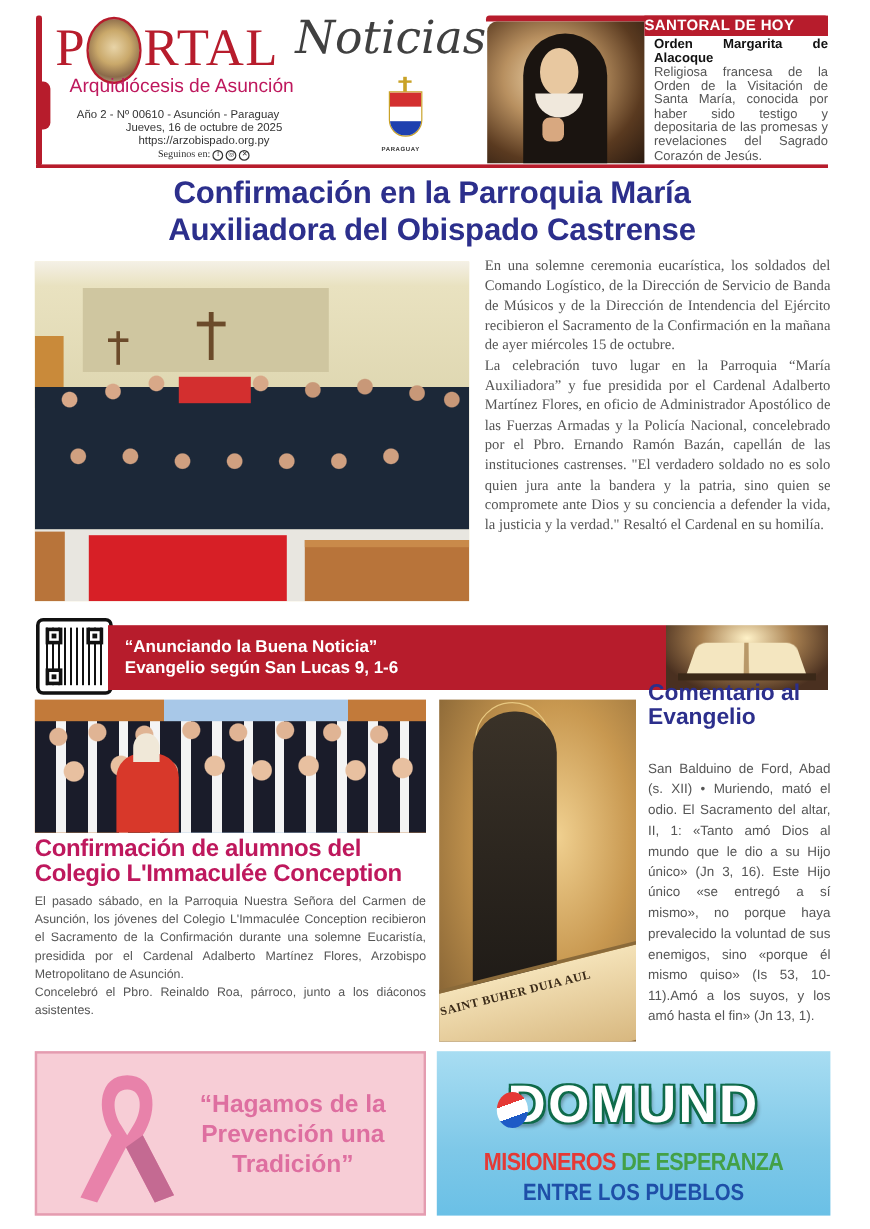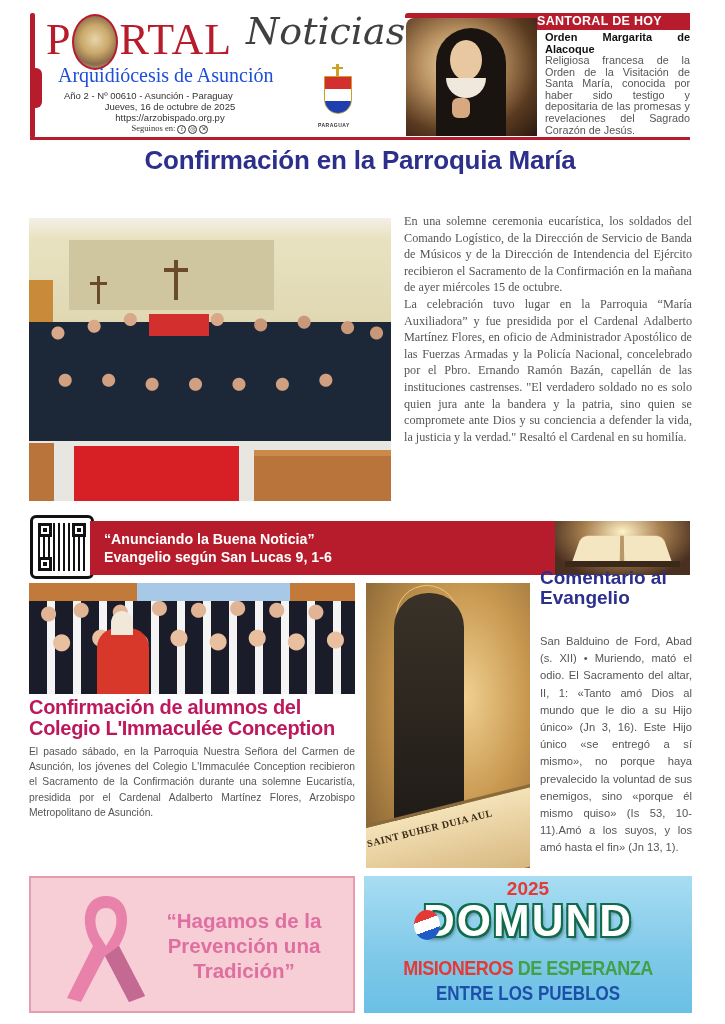--- a/index.html
+++ b/index.html
@@ -7,21 +7,21 @@
   body { position: relative; font-family: "Liberation Sans", sans-serif; color: #444; }
 
   
   .mast-bar { position: absolute; left: 30px; top: 13px; width: 5px; height: 125px; background: #b71c2c; border-radius: 2px; }
   .mast-bar::after { content: ""; position: absolute; left: 0; top: 55px; width: 12px; height: 40px; background: #b71c2c; border-radius: 0 6px 6px 0; }
   .mast-rule { position: absolute; left: 30px; top: 137px; width: 660px; height: 3px; background: #b71c2c; }
 
   .logo-portal { position: absolute; left: 46px; top: 12px; font-family: "Liberation Serif", serif; font-size: 44px; color: #b71c2c; letter-spacing: 1px; line-height: 50px; display: flex; align-items: center; }
   .logo-o { display: inline-block; width: 46px; height: 56px; border-radius: 50%; border: 2px solid #b71c2c; background: radial-gradient(circle at 50% 45%, #e8d4a8 0%, #c9a86a 40%, #8a6a4a 70%, #d8c8b0 100%); margin: 0 1px; position: relative; top: 2px; }
   .logo-noticias { position: absolute; left: 246px; top: 6px; font-family: "DejaVu Serif", serif; font-style: italic; font-size: 38px; color: #404040; line-height: 50px; }
-  .logo-sub { position: absolute; left: 58px; top: 64px; font-size: 20px; color: #1d4ed8; font-family: Liberation Serif, serif; }
+  .logo-sub { position: absolute; left: 58px; top: 64px; font-size: 16px; color: #be185d; }
   .meta { position: absolute; left: 60px; top: 90px; width: 220px; text-align: center; font-family: "Liberation Sans", sans-serif; font-size: 9.5px; color: #333; line-height: 11px; }
   .meta .m1 { text-align: left; padding-left: 4px; }
   .meta .follow { font-family: "Liberation Serif", serif; font-size: 8.5px; }
   .social { display: inline-flex; gap: 2px; vertical-align: middle; }
   .social span { display: inline-block; width: 9px; height: 9px; border: 1px solid #333; border-radius: 50%; font-size: 6px; line-height: 7px; text-align: center; }
 
   .seal { position: absolute; left: 298px; top: 60px; width: 80px; height: 78px; }
   .seal-shield { position: absolute; left: 26px; top: 16px; width: 28px; height: 38px; border: 1.5px solid #c9a227; border-radius: 0 0 14px 14px; overflow: hidden; background: #fff; }
   .seal-shield .r { height: 33%; background: #d32f2f; }
   .seal-shield .w { height: 34%; background: #fff; }
@@ -203,20 +203,21 @@
     <div class="hands"></div>
 </div>
 <div class="sant-hdr">SANTORAL DE HOY</div>
 <div class="sant-name">Orden Margarita de Alacoque</div>
 <div class="sant-desc">Religiosa francesa de la Orden de la Visitación de Santa María, conocida por haber sido testigo y depositaria de las promesas y revelaciones del Sagrado Corazón de Jesús.</div>
 
 <div class="mast-rule"></div>
 
 <div class="headline">
   <div>Confirmación en la Parroquia María</div>
+  <div>Auxiliadora del Obispado Castrense</div>
 </div>
 
 <div class="main-photo">
   <div class="mp-wall"></div>
   <div class="mp-altar"></div>
   <div class="mp-door"></div>
   <div class="mp-cross"></div>
   <div class="mp-cross2"></div>
   <div class="mp-floor"></div>
   <div class="mp-crowd"></div>
@@ -254,35 +255,35 @@
   <div class="halo"></div>
   <div class="robe"></div>
   <div class="scroll">
       <span class="scroll-text">SAINT BUHER   DUIA AUL</span>
     </div>
 </div>
 
 <div class="students-title">Confirmación de alumnos del Colegio L'Immaculée Conception</div>
 <div class="students-text">
   <p>El pasado sábado, en la Parroquia Nuestra Señora del Carmen de Asunción, los jóvenes del Colegio L'Immaculée Conception recibieron el Sacramento de la Confirmación durante una solemne Eucaristía, presidida por el Cardenal Adalberto Martínez Flores, Arzobispo Metropolitano de Asunción.</p>
+  <p>Concelebró el Pbro. Reinaldo Roa, párroco, junto a los diáconos asistentes.</p>
 </div>
 
 <div class="coment-title">Comentario al Evangelio</div>
 <div class="coment-text">San Balduino de Ford, Abad (s. XII) • Muriendo, mató el odio. El Sacramento del altar, II, 1: «Tanto amó Dios al mundo que le dio a su Hijo único» (Jn 3, 16). Este Hijo único «se entregó a sí mismo», no porque haya prevalecido la voluntad de sus enemigos, sino «porque él mismo quiso» (Is 53, 10-11).Amó a los suyos, y los amó hasta el fin» (Jn 13, 1).</div>
 
 <div class="pink">
   <svg class="ribbon" viewBox="0 0 90 118">
     <path d="M45 6 C22 6 18 34 32 56 L6 108 L20 112 L44 66 L68 112 L84 106 L58 56 C72 34 68 6 45 6 Z M45 18 C58 18 58 36 50 48 L45 56 L40 48 C32 36 32 18 45 18 Z" fill="#e882aa"></path>
     <path d="M44 66 L68 112 L84 106 L58 56 Z" fill="#c46a92"></path>
   </svg>
   <div class="pink-text">“Hagamos de la Prevención una Tradición”</div>
 </div>
 
 <div class="domund">
-  <div class="dm-year">2025</div>
   <div class="dm-word">
     <span>D</span><span class="dm-o">O</span><span>MUND</span>
   </div>
   <div class="dm-flag"></div>
   <div class="dm-l1">
     <span class="a">MISIONEROS</span><span class="b"> DE ESPERANZA</span>
   </div>
   <div class="dm-l2">ENTRE LOS PUEBLOS</div>
 </div>
 

